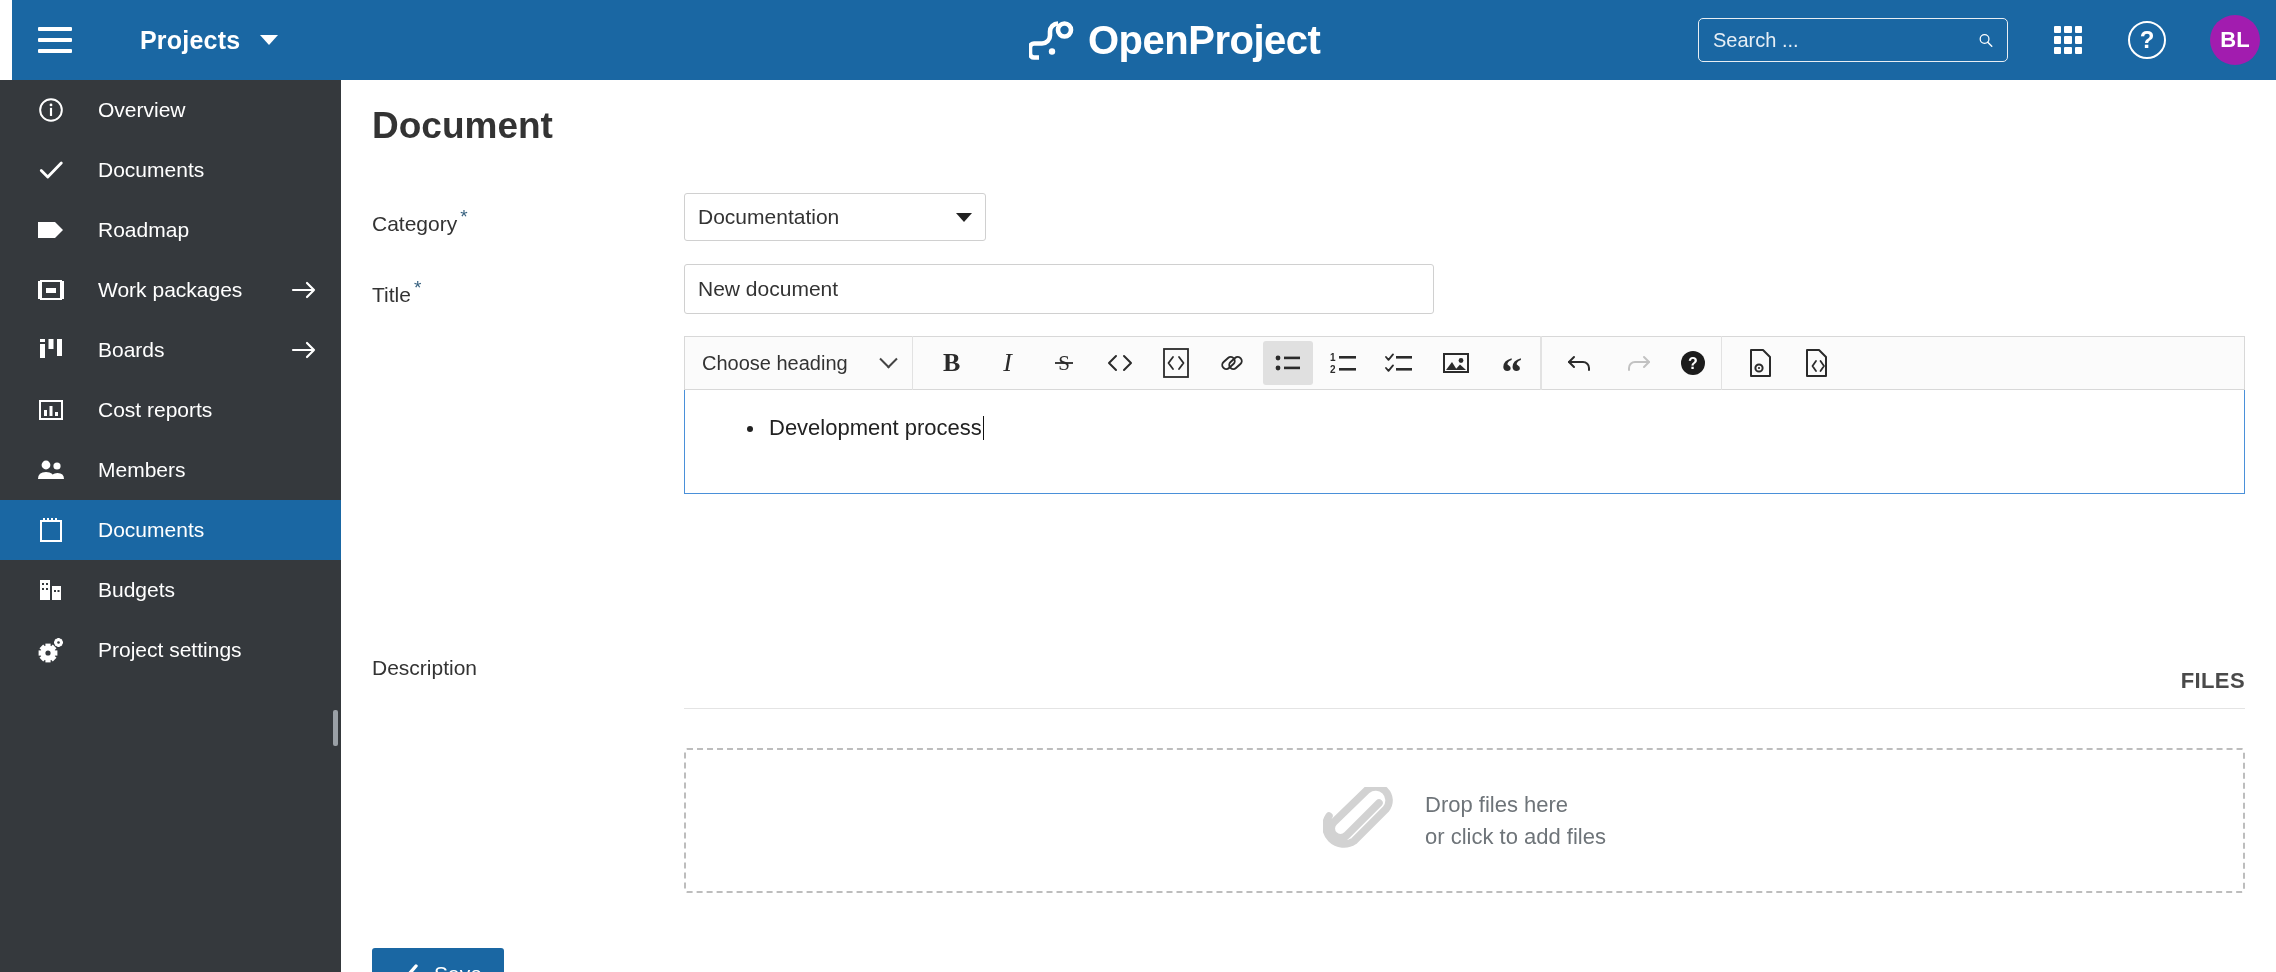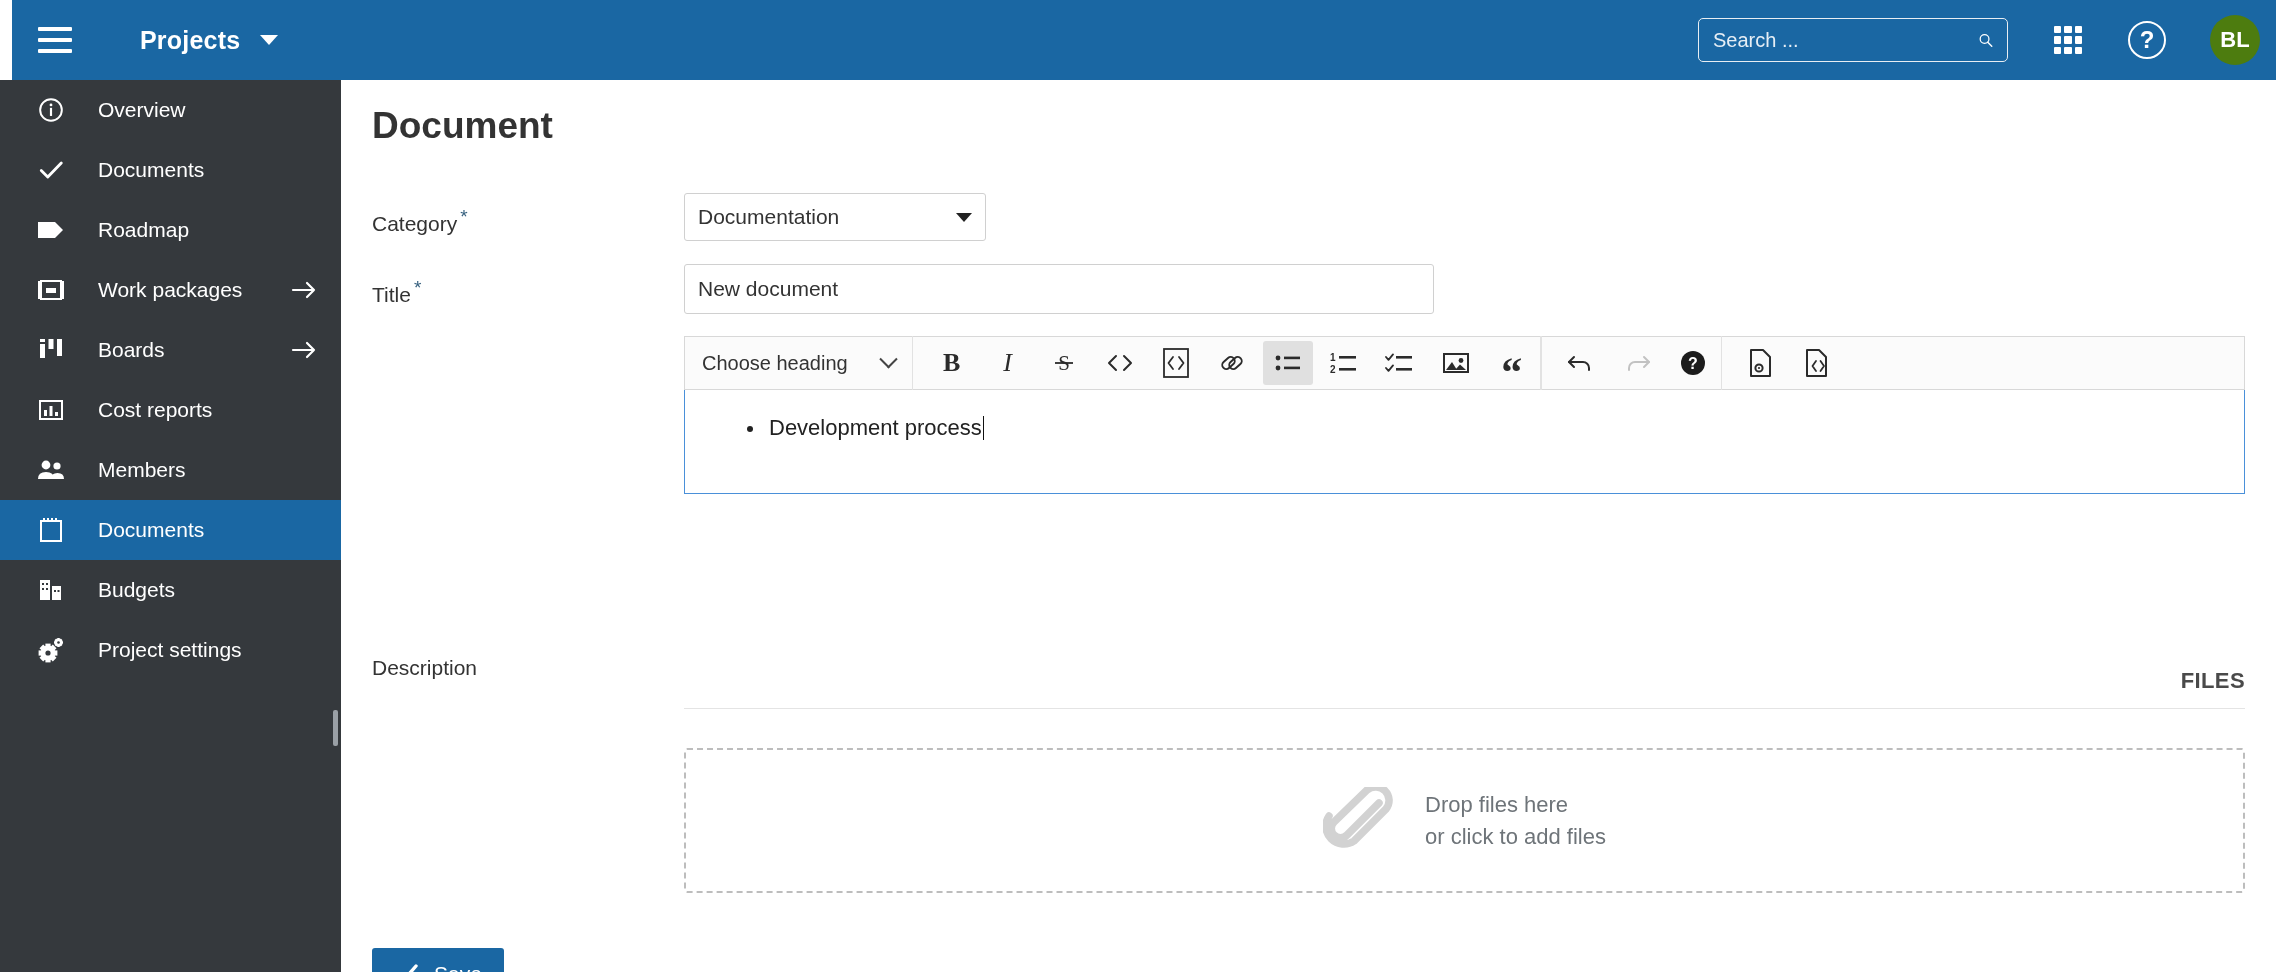--- a/index.html
+++ b/index.html
@@ -65,21 +65,21 @@
   .grid-icon i { background: #fff; display: block; border-radius: 1px; }
   .help-icon {
     width: 38px; height: 38px; margin-left: 46px;
     border: 2.5px solid #fff; border-radius: 50%;
     color: #fff; font-size: 24px; font-weight: bold;
     display: flex; align-items: center; justify-content: center;
     cursor: pointer;
   }
   .avatar {
     width: 50px; height: 50px; margin-left: 44px;
-    border-radius: 50%; background: #4d7c0f;
+    border-radius: 50%; background: #a21caf;
     color: #fff; font-size: 22px; font-weight: bold;
     display: flex; align-items: center; justify-content: center;
     cursor: pointer;
   }
 
   
   .sidebar {
     position: absolute; top: 80px; left: 0;
     width: 341px; height: 892px;
     background: #35393d;
@@ -237,20 +237,30 @@
   <div class="hamburger">
     <span></span>
       <span></span>
       <span></span>
   </div>
   <div class="proj-select">
     <span>Projects</span>
     <span class="caret-down"></span>
   </div>
 
+  <div class="logo">
+    <svg width="46" height="40" viewBox="0 0 46 40">
+      <g fill="none" stroke="#fff" stroke-width="4.6">
+        <path d="M10 37 H5 a4 4 0 0 1-4-4 V27 a4 4 0 0 1 4-4 h8 a8 8 0 0 0 8-8 V11 a8 8 0 0 1 8-8"></path>
+        <rect x="29" y="3" width="13" height="13" rx="6.5"></rect>
+      </g>
+      <circle cx="23" cy="31" r="3.2" fill="#fff"></circle>
+    </svg>
+    <span class="logo-text">OpenProject</span>
+  </div>
 
   <div class="topright">
     <div class="searchbox">
       <input type="text" placeholder="Search ..." style="">
       <svg width="24" height="24" viewBox="0 0 24 24">
         <circle cx="10.5" cy="10.5" r="7" fill="none" stroke="#fff" stroke-width="2"></circle>
         <line x1="15.6" y1="15.6" x2="22" y2="22" stroke="#fff" stroke-width="2.4" stroke-linecap="round"></line>
       </svg>
     </div>
     <div class="grid-icon">

